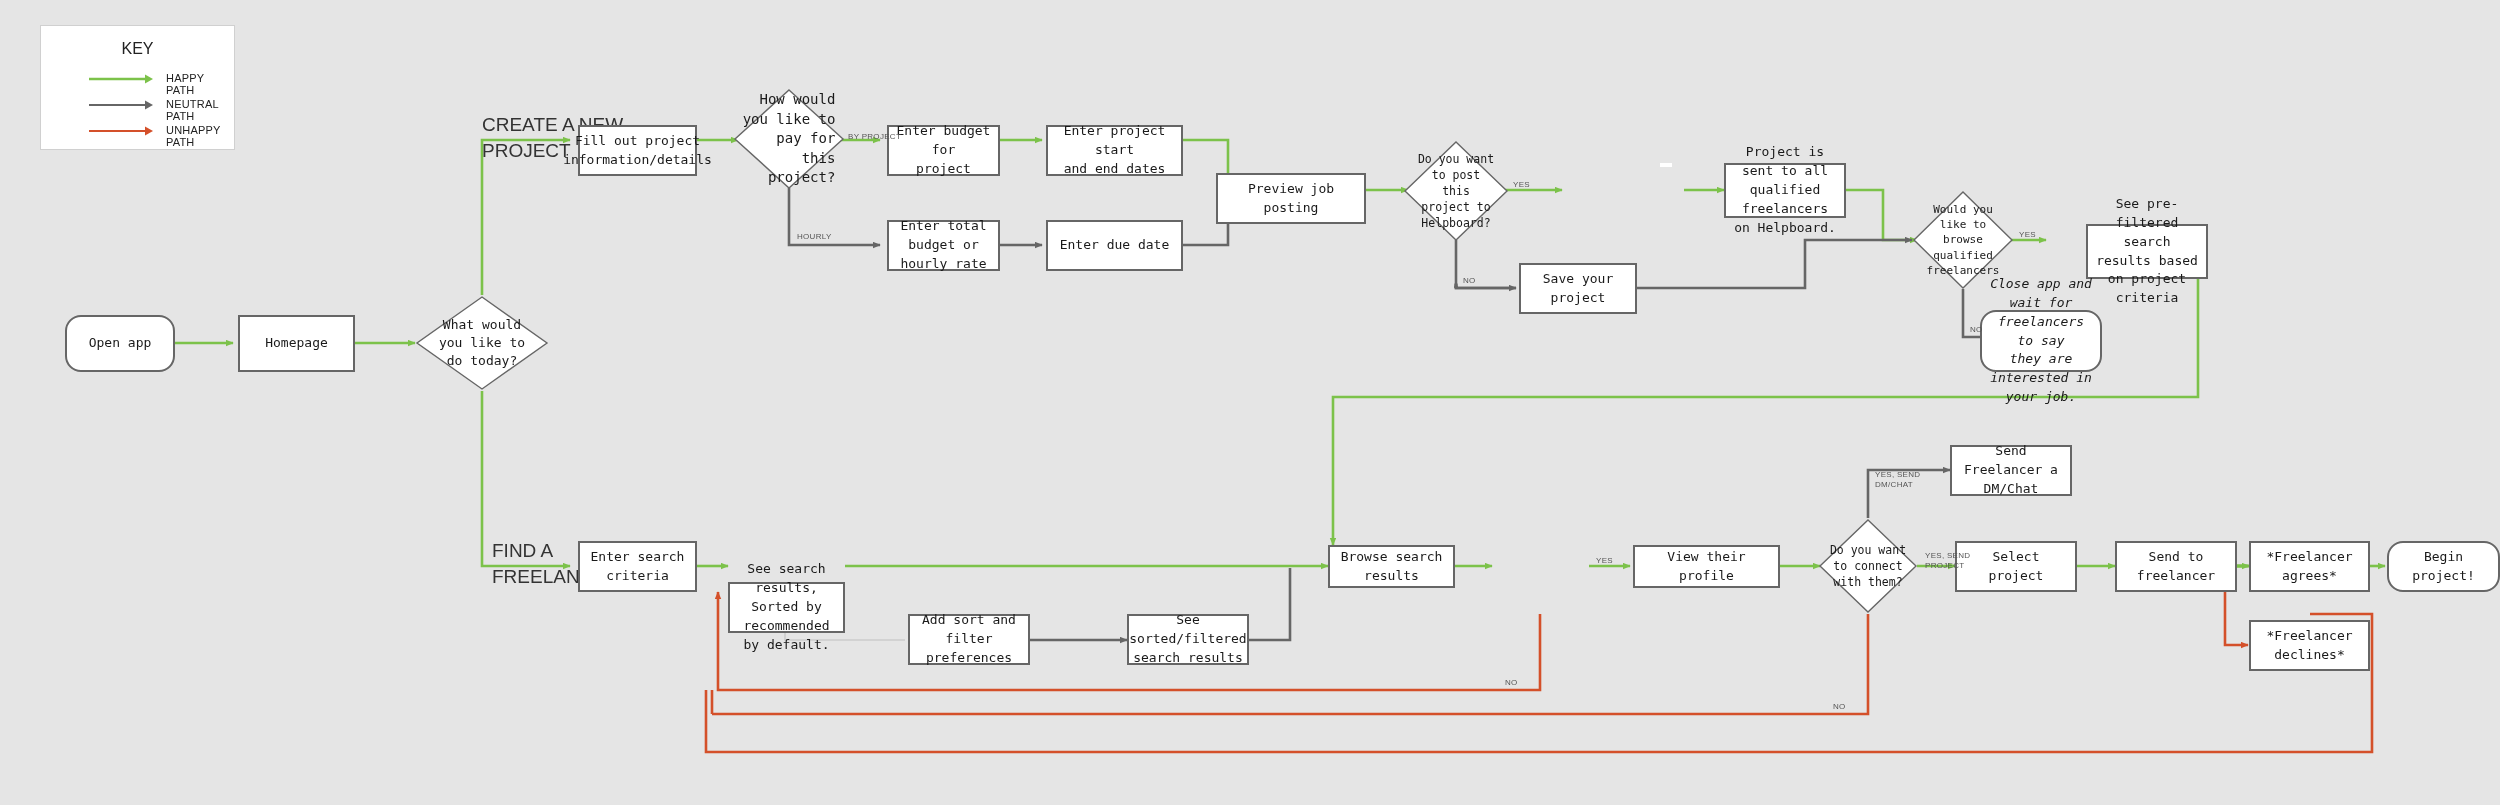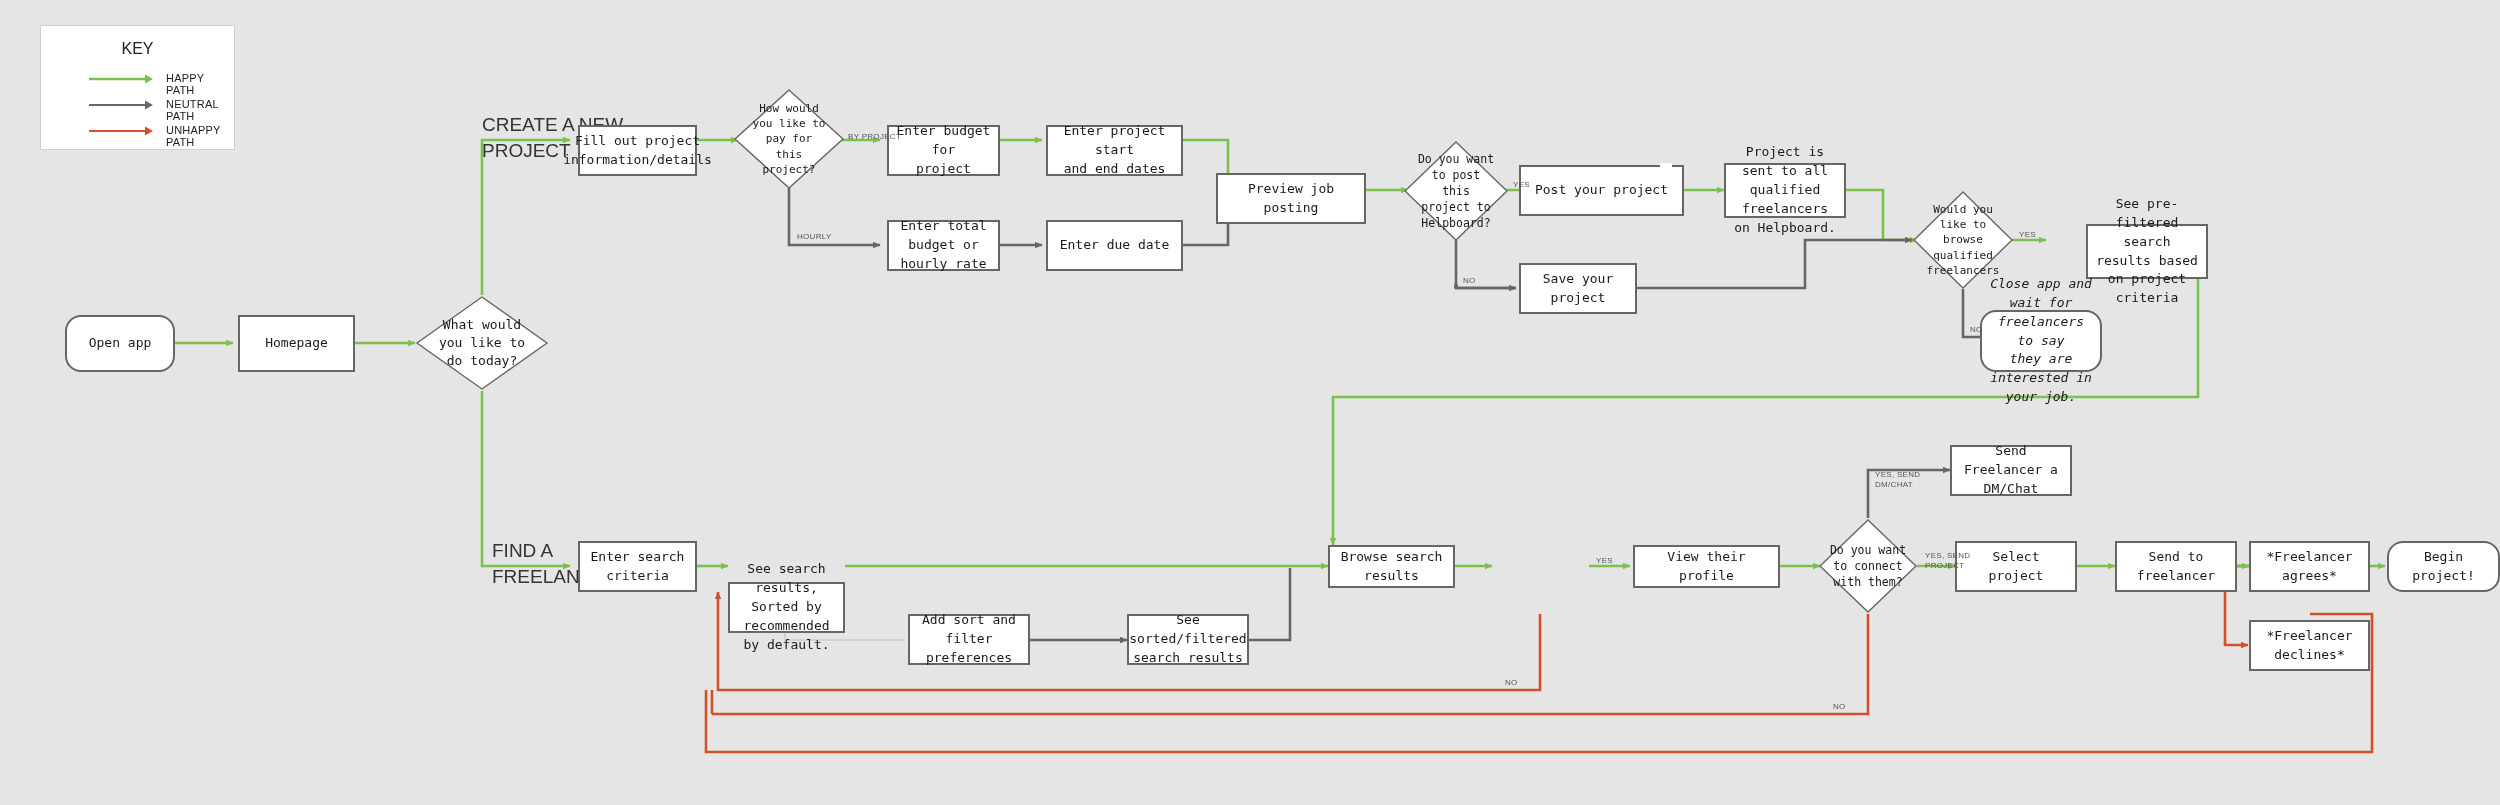--- a/index.html
+++ b/index.html
@@ -184,21 +184,21 @@
 do today?</div>
   </div>
 
   <div class="node" style="left:578px;top:125px;width:119px;height:51px;">Fill out project
 information/details</div>
 
   <div class="diamond" style="left:733px;top:88px;width:112px;height:102px;">
     <svg width="112" height="102">
       <path d="M56,2 L110,51 L56,100 L2,51 z" fill="#ffffff" stroke="#666666" stroke-width="1.4"></path>
     </svg>
-    <div class="dtext" style="font-size:11px;">How would
+    <div class="dtext" style="font-size:14px;text-align:right;">How would
 you like to
 pay for
 this
 project?</div>
   </div>
 
   <div class="node" style="left:887px;top:125px;width:113px;height:51px;">Enter budget for
 project</div>
 
   <div class="node" style="left:1046px;top:125px;width:137px;height:51px;">Enter project start
@@ -215,21 +215,20 @@
     <svg width="106" height="102">
       <path d="M53,2 L104,51 L53,100 L2,51 z" fill="#ffffff" stroke="#666666" stroke-width="1.4"></path>
     </svg>
     <div class="dtext" style="font-size:11.5px;">Do you want
 to post
 this
 project to
 Helpboard?</div>
   </div>
 
-  <div class="node" style="left:1519px;top:165px;width:165px;height:51px;">Post your project</div>
 
   <div class="node" style="left:1660px;top:163px;width:0px;height:0px;border:none;"></div>
 
   <div class="node" style="left:1724px;top:163px;width:122px;height:55px;">Project is sent to all
 qualified freelancers
 on Helpboard.</div>
 
   <div class="node" style="left:1519px;top:263px;width:118px;height:51px;">Save your project</div>
 
   <div class="diamond" style="left:1912px;top:190px;width:102px;height:100px;">

